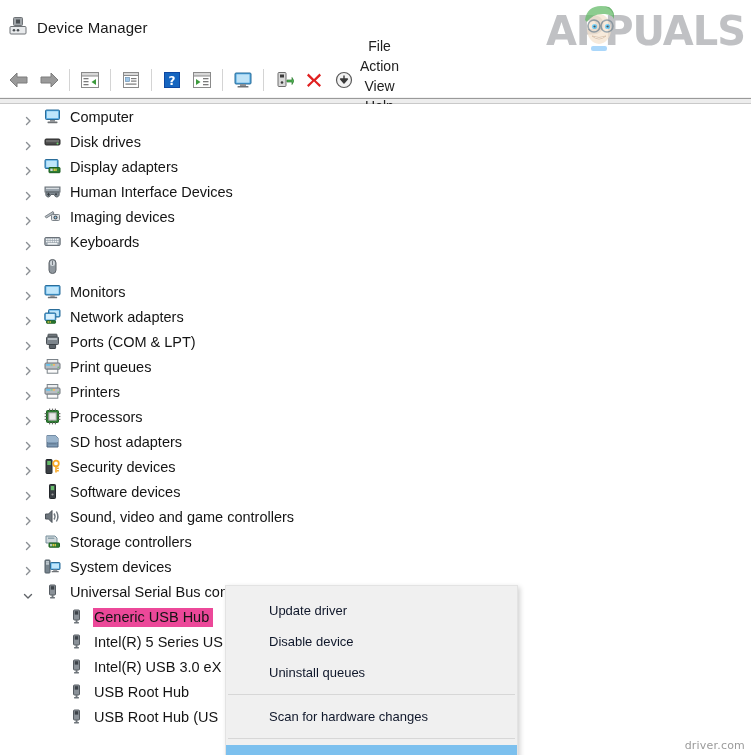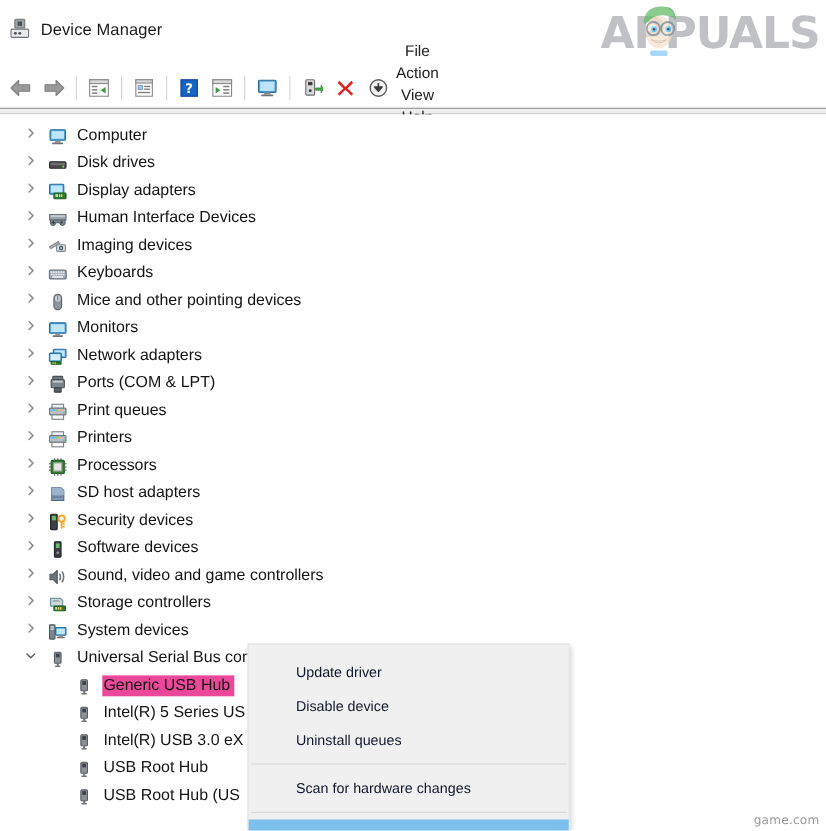--- a/index.html
+++ b/index.html
@@ -127,21 +127,21 @@
   #tree {
     position: relative;
     background: #ffffff;
     padding-top: 4px;
     height: 651px;
     box-sizing: border-box;
   }
   .tree-row {
     height: 25px;
     display: flex;
-    align-items: flex-end;
+    align-items: flex-start;
     cursor: default;
     white-space: nowrap;
   }
   .tree-row .twisty {
     width: 16px;
     height: 25px;
     margin-left: 20px;
     flex: none;
     display: flex;
     align-items: center;
@@ -454,21 +454,20 @@
       <span class="twisty">
         <svg viewBox="0 0 10 10" width="10" height="10">
           <path d="M3.5 1.5 L7 5 L3.5 8.5" fill="none" stroke="#8a8f94" stroke-width="1.4" stroke-linecap="round" stroke-linejoin="round"></path>
         </svg>
       </span>
       <span class="dev-icon"><svg viewBox="0 0 17 17" width="17" height="17">
           <rect x="5" y="1.5" width="7" height="14" rx="3.4" fill="#8f979e" stroke="#5c6268"></rect>
           <rect x="6" y="2.6" width="5" height="5.4" rx="2.2" fill="#cfd5da"></rect>
           <line x1="8.5" y1="2.6" x2="8.5" y2="7" stroke="#6b7279" stroke-width=".9"></line>
         </svg></span>
-      <span class="dev-label">Mice and other pointing devices</span>
     </div>
     <div class="tree-row">
       <span class="twisty">
         <svg viewBox="0 0 10 10" width="10" height="10">
           <path d="M3.5 1.5 L7 5 L3.5 8.5" fill="none" stroke="#8a8f94" stroke-width="1.4" stroke-linecap="round" stroke-linejoin="round"></path>
         </svg>
       </span>
       <span class="dev-icon"><svg viewBox="0 0 17 17" width="17" height="17">
           <rect x="1" y="2.5" width="15" height="9.5" rx="1" fill="#4da6e0" stroke="#2b6d99"></rect>
           <rect x="2.3" y="3.7" width="12.4" height="7.1" fill="#bfe6fb"></rect>
@@ -744,13 +743,13 @@
 
 <div class="cm-item">Update driver</div>
     <div class="cm-item">Disable device</div>
     <div class="cm-item">Uninstall queues</div>
     <div class="cm-sep"></div>
     <div class="cm-item">Scan for hardware changes</div>
     <div class="cm-sep"></div>
     <div class="cm-item highlight">Properties</div>
   </div>
 
-<div id="bottom-watermark">game.com</div>
+<div id="bottom-watermark">driver.com</div>
 
 </body></html>

